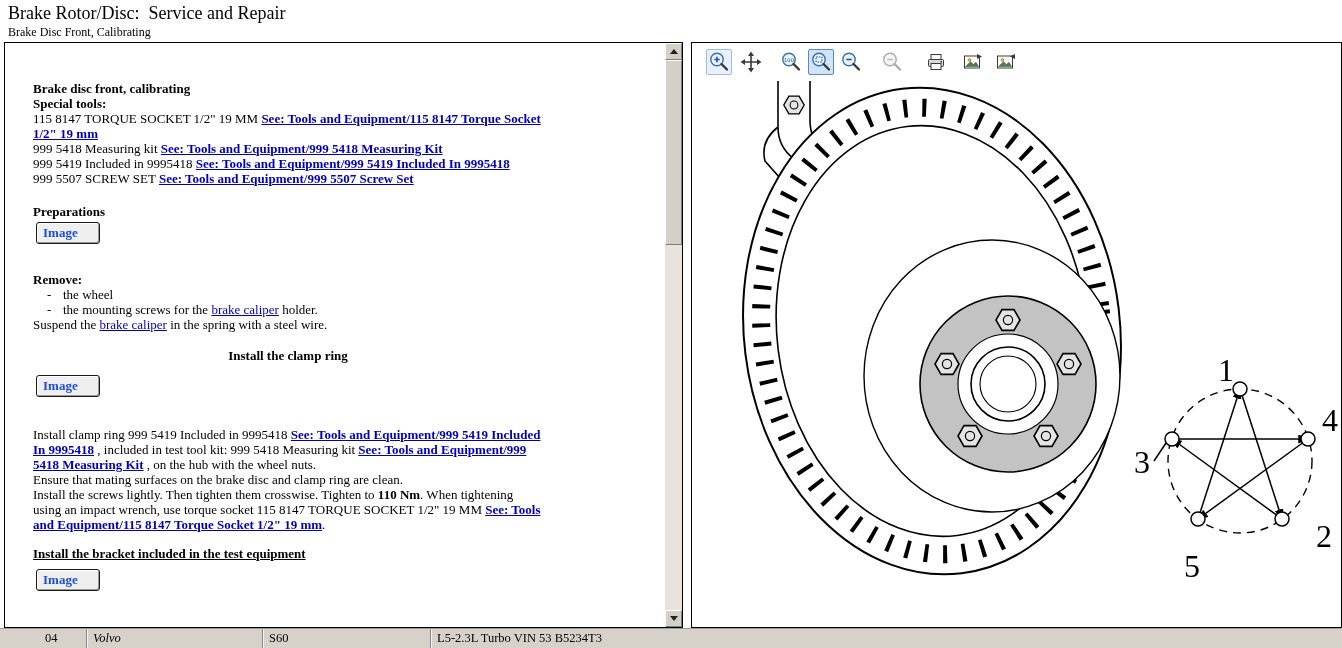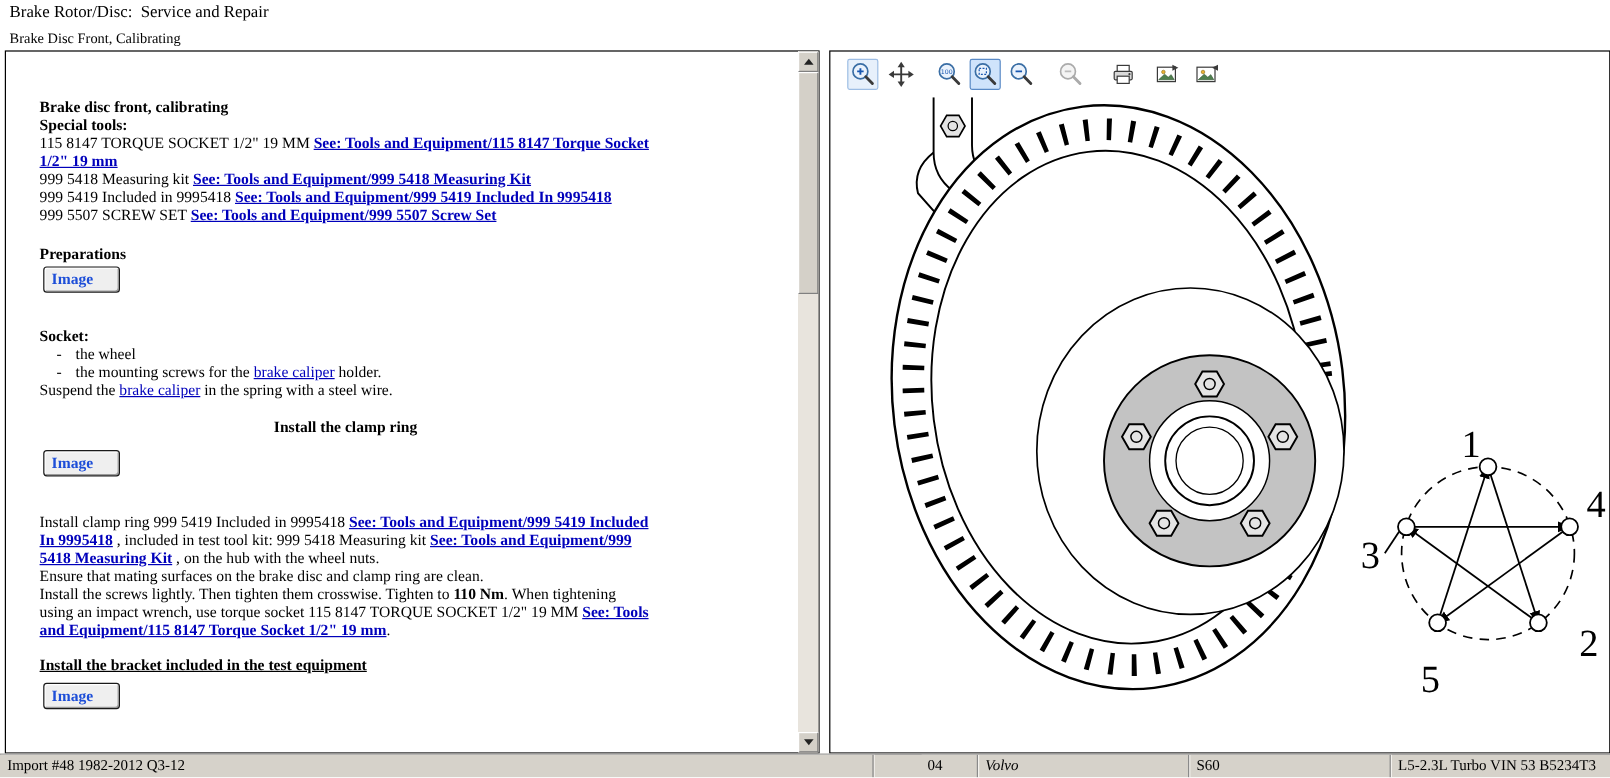--- a/index.html
+++ b/index.html
@@ -1,21 +1,21 @@
 <!DOCTYPE html>
 <html><head>
 <meta charset="utf-8">
 <style>
   html,body{margin:0;padding:0;background:#fff;}
   .screen{position:relative;width:1342px;height:648px;background:#fff;overflow:hidden;
           font-family:"Liberation Serif",serif;color:#000;}
 
   
   .hdr{position:absolute;left:0;top:0;width:100%;height:41px;background:#fff;}
-  .hdr .title{position:absolute;left:8px;top:3px;font-size:14px;white-space:pre;}
+  .hdr .title{position:absolute;left:8px;top:3px;font-size:18px;white-space:pre;}
   .hdr .subtitle{position:absolute;left:8px;top:25px;font-size:12px;}
 
   
   .left-panel{position:absolute;left:4px;top:42px;width:679px;height:586px;
               border:1px solid #000;background:#fff;box-sizing:border-box;}
   .doc{position:absolute;left:0;top:0;bottom:0;width:510px;overflow:hidden;
        padding:38px 0 0 28px;font-size:13px;line-height:15px;}
   .doc p{margin:0;}
   .b{font-weight:bold;}
   .lnk{color:#0000bb;text-decoration:underline;cursor:pointer;}
@@ -85,21 +85,21 @@
         </div>
         <div>
           <span>999 5507 SCREW SET </span><a class="lnk b">See: Tools and Equipment/999 5507 Screw Set</a>
         </div>
       </div>
 
       <p class="b mb12">Preparations</p>
       <button class="imgbtn" style="margin-bottom:28px;">Image</button>
 
       <div>
-        <p class="b ind1">Socket:</p>
+        <p class="b ind1">Remove:</p>
         <div class="li">
           <span class="dash">-</span>
           <span>the wheel</span>
         </div>
         <div class="li">
           <span class="dash">-</span>
           <span><span>the mounting screws for the </span><a class="lnk">brake caliper</a><span> holder.</span></span>
         </div>
         <p><span>Suspend the </span><a class="lnk">brake caliper</a><span> in the spring with a steel wire.</span></p>
       </div>
@@ -268,20 +268,19 @@
           <text x="638" y="350">4</text>
           <text x="632" y="466">2</text>
           <text x="500" y="496">5</text>
           <text x="450" y="392">3</text>
         </g>
       </g>
     </svg>
   </div>
 
   <div class="statusbar">
-    <div class="scell sep c0">Import #48 1982-2012 Q3-12</div>
     <div class="scell sep c1">04</div>
     <div class="scell sep c2">Volvo</div>
     <div class="scell sep c3">S60</div>
     <div class="scell c4">L5-2.3L Turbo VIN 53 B5234T3</div>
   </div>
 
 </div>
 
 </body></html>

